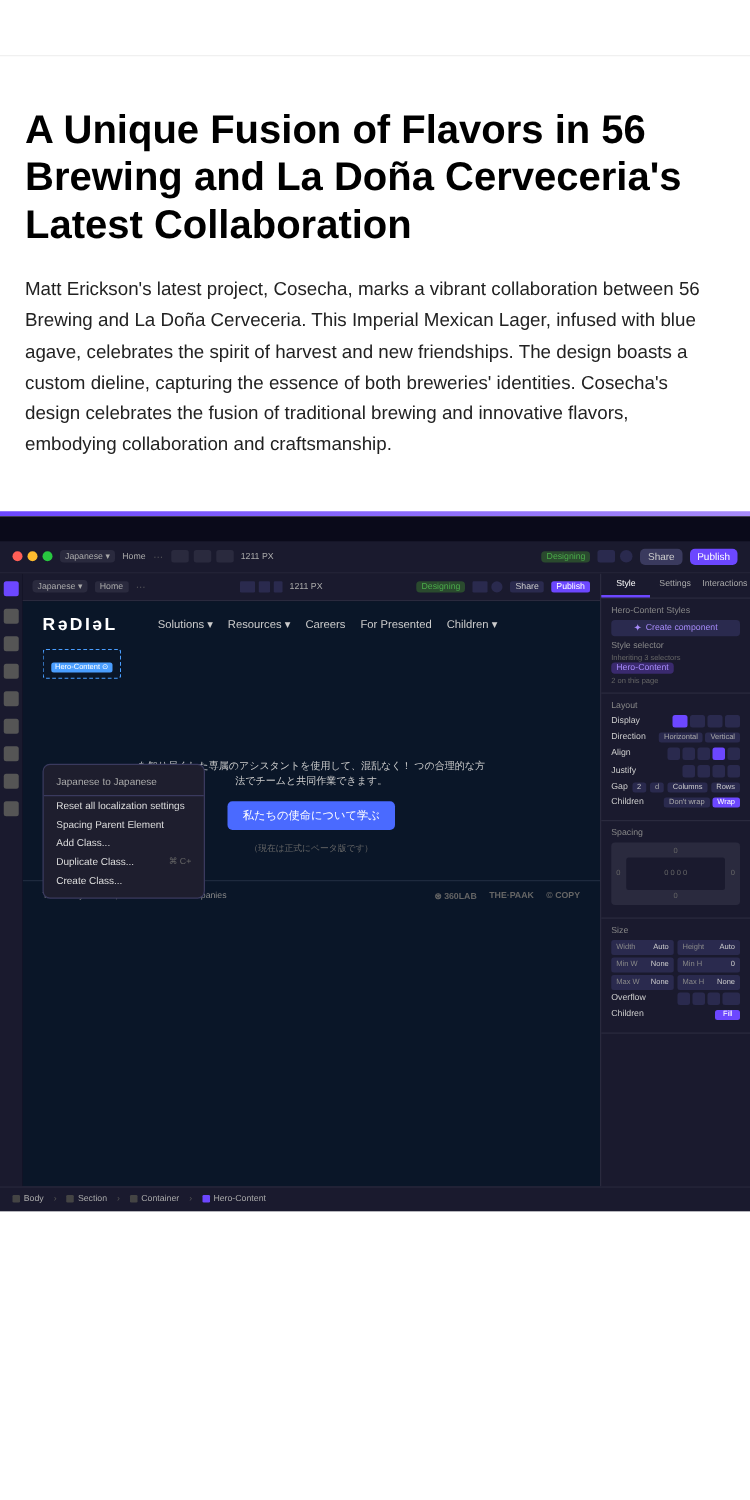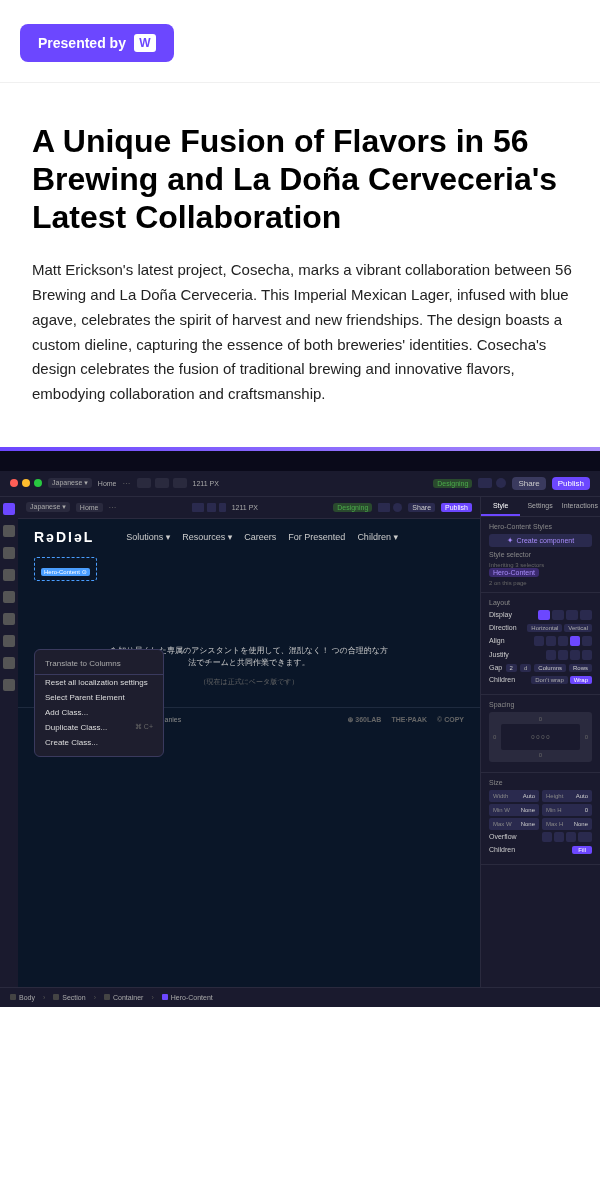--- a/index.html
+++ b/index.html
@@ -60,21 +60,21 @@
       color: #6c47ff;
       font-weight: 900;
       font-size: 12px;
       border-radius: 3px;
       width: 22px;
       height: 18px;
     }
 
     
     .article-section {
-      padding: 40px 20px 30px 32px;
+      padding: 40px 20px 30px 20px;
     }
     .article-title {
       font-size: 32px;
       font-weight: 800;
       color: #000;
       line-height: 1.18;
       margin-bottom: 22px;
     }
     .article-body {
       font-size: 15px;
@@ -457,24 +457,20 @@
       height: 6px;
       background: #444;
       border-radius: 1px;
       display: inline-block;
     }
   </style>
 </head>
 <body>
 
 <div class="header">
-  <button class="presented-by-btn">
-    <span>Presented by</span>
-    <span class="webflow-icon">W</span>
-  </button>
 </div>
 
 <div class="article-section">
   <h1 class="article-title">A Unique Fusion of Flavors in 56 Brewing and La Doña Cerveceria's Latest Collaboration</h1>
   <p class="article-body">Matt Erickson's latest project, Cosecha, marks a vibrant collaboration between 56 Brewing and La Doña Cerveceria. This Imperial Mexican Lager, infused with blue agave, celebrates the spirit of harvest and new friendships. The design boasts a custom dieline, capturing the essence of both breweries' identities. Cosecha's design celebrates the fusion of traditional brewing and innovative flavors, embodying collaboration and craftsmanship.</p>
 </div>
 
 <div class="divider"></div>
 
 <div class="screenshot-section">
@@ -559,42 +555,43 @@
         </div>
 
         <div style="position:relative;padding:2px 16px 0;">
           <div style="border:1px dashed #4a9eff;border-radius:3px;padding:2px 6px;display:inline-block;margin-bottom:4px;">
             <span style="background:#4a9eff;color:#fff;font-size:6px;padding:1px 3px;border-radius:2px;">Hero-Content ⊙</span>
           </div>
         </div>
 
 
         <div class="context-menu">
-          <div class="context-menu-title">Translate to Columns</div>
+          <div class="context-menu-title">Japanese to Japanese</div>
           <div class="context-menu-item">
             <span>Reset all localization settings</span>
           </div>
           <div class="context-menu-item">
-            <span>Select Parent Element</span>
+            <span>Spacing Parent Element</span>
           </div>
           <div class="context-menu-item">
             <span>Add Class...</span>
           </div>
           <div class="context-menu-item">
             <span>Duplicate Class...</span>
             <span class="menu-shortcut">⌘ C+</span>
           </div>
           <div class="context-menu-item">
             <span>Create Class...</span>
           </div>
         </div>
 
         <div style="text-align:center;padding:0 30px;margin-top:60px;">
           <p class="hero-body">を知り尽くした専属のアシスタントを使用して、混乱なく！
 つの合理的な方法でチームと共同作業できます。</p>
+          <div class="hero-cta">私たちの使命について学ぶ</div>
           <p class="hero-note">（現在は正式にベータ版です）</p>
         </div>
 
         <div class="trusted-bar">
           <span class="trusted-text">Trusted by over <strong>20,000</strong> Fortune 500 companies</span>
           <div class="trusted-logos">
             <span class="trusted-logo">⊛ 360LAB</span>
             <span class="trusted-logo">THE·PAAK</span>
             <span class="trusted-logo">© COPY</span>
           </div>

